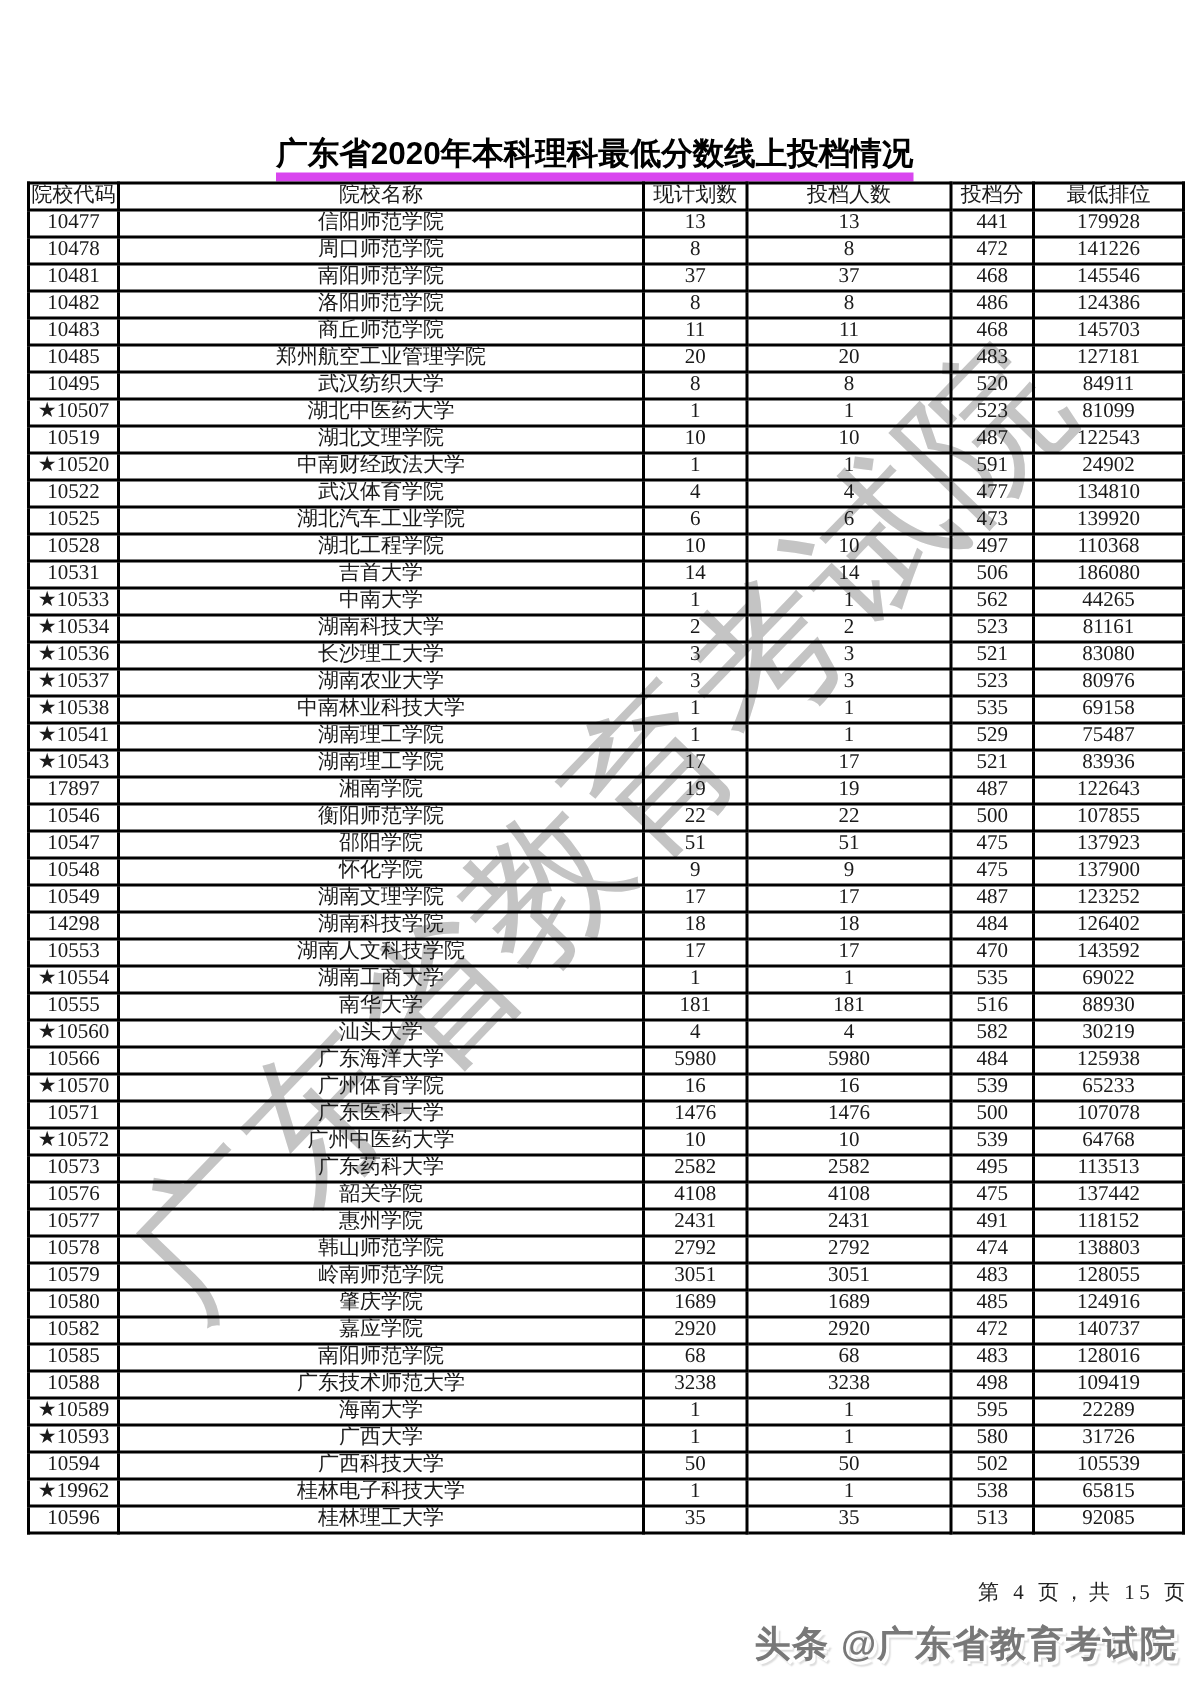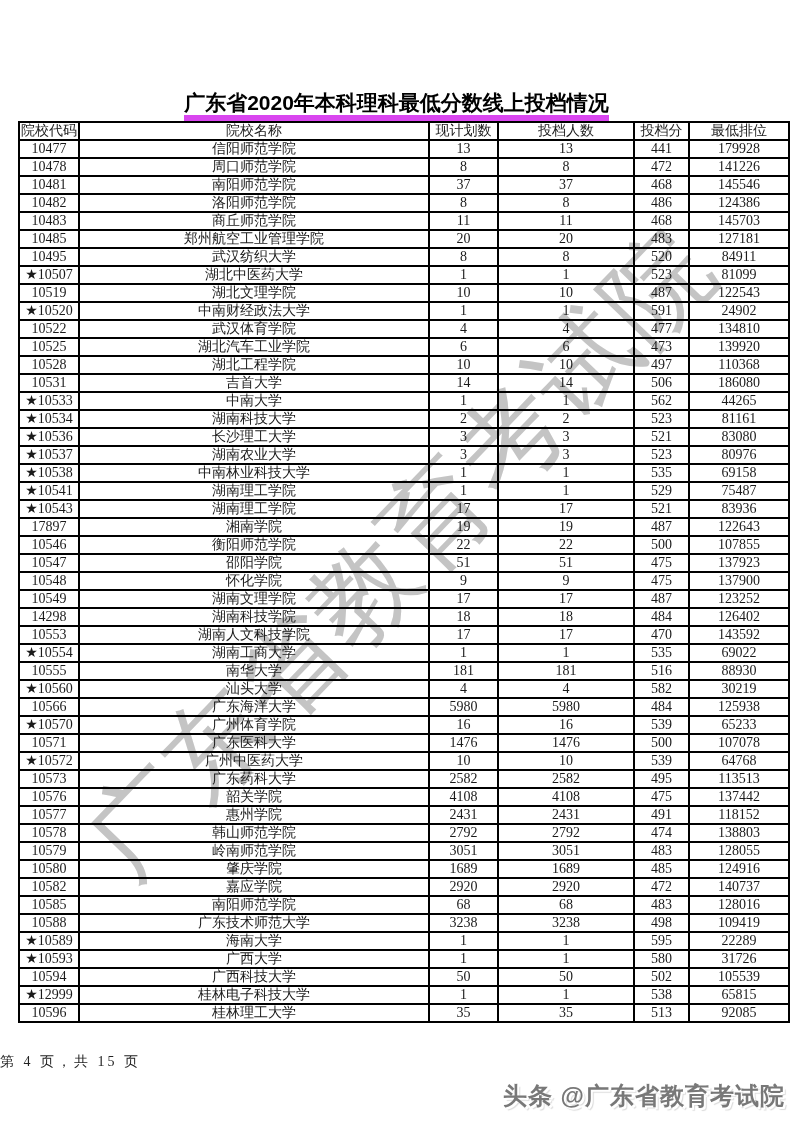--- a/index.html
+++ b/index.html
@@ -25,21 +25,21 @@
   table.score-table {
     position:absolute; left:18px; top:121px; width:770px;
     border-collapse:collapse; table-layout:fixed; background:transparent;
   }
   table.score-table th, table.score-table td {
     border:2px solid #000; height:16px; line-height:16px; padding:0;
     text-align:center; vertical-align:middle; font-size:14px; font-weight:normal;
     white-space:nowrap; overflow:hidden; color:#1a1a1a;
   }
   .page-footer {
-    position:absolute; top:1053px; left:0; width:100%; text-align:left;
+    position:absolute; top:1053px; left:0; width:100%; text-align:right;
     font-size:14px; letter-spacing:3px; color:#222;
   }
   .wm-toutiao {
     position:absolute; top:1080px; right:8px;
     font-family:"Liberation Sans", sans-serif; font-weight:bold; font-size:24px;
     color:#787878; letter-spacing:1px;
     text-shadow: 2px 2px 0 #ffffff, 3px 3px 1px #dcdcdc;
     pointer-events:none; user-select:none;
   }
 </style>
@@ -491,21 +491,21 @@
     <tr>
       <td>10594</td>
       <td>广西科技大学</td>
       <td>50</td>
       <td>50</td>
       <td>502</td>
       <td>105539</td>
     </tr>
 
     <tr>
-      <td>★12999</td>
+      <td>★19962</td>
       <td>桂林电子科技大学</td>
       <td>1</td>
       <td>1</td>
       <td>538</td>
       <td>65815</td>
     </tr>
 
     <tr>
       <td>10596</td>
       <td>桂林理工大学</td>

